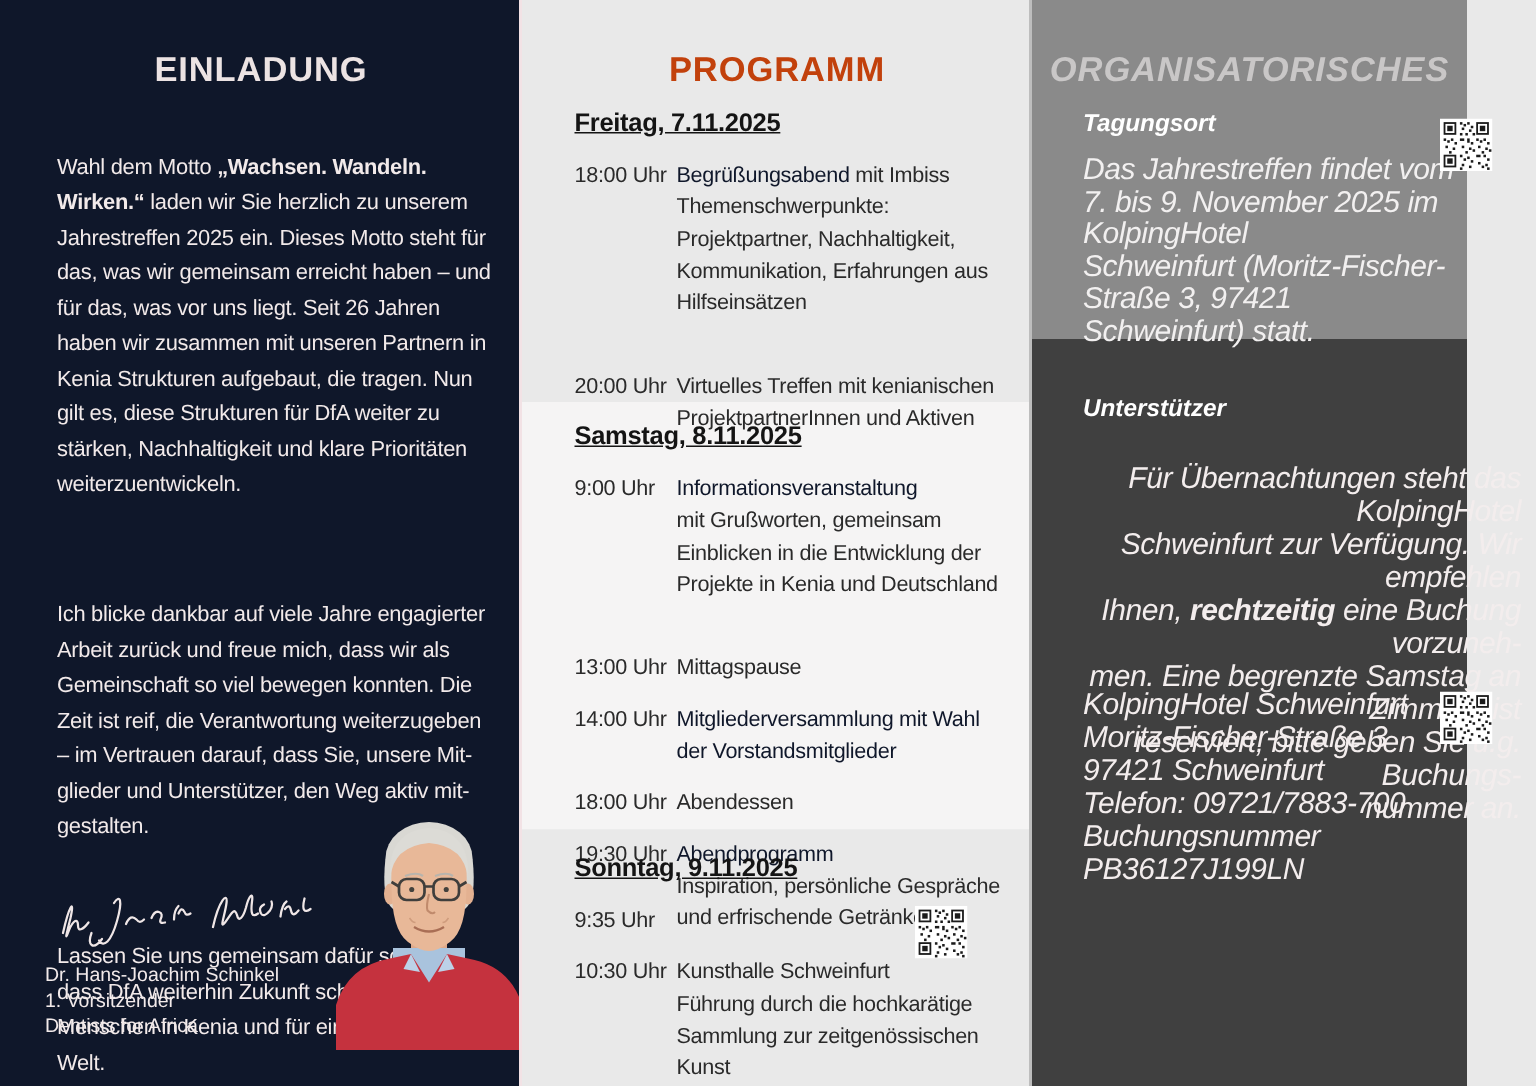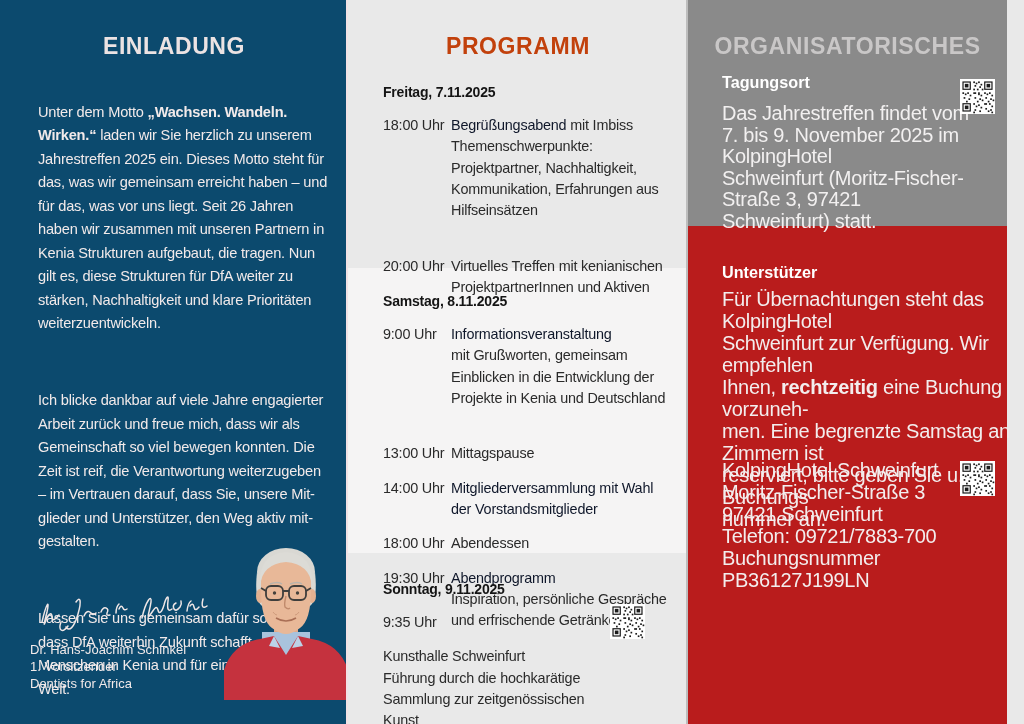--- a/index.html
+++ b/index.html
@@ -2,23 +2,23 @@
 <html><head>
 <meta charset="utf-8">
 <style>
   html,body{margin:0;padding:0;}
   body{
     width:1024px;height:724px;position:relative;overflow:hidden;
     font-family:"Liberation Sans",sans-serif;background:#e9e9e9;
   }
   
   .panel{position:absolute;top:0;height:724px;}
-  #panel-left{left:0;width:348px;background:#0c4a6e;}
+  #panel-left{left:0;width:348px;background:#0f172a;}
   #panel-mid{left:348px;width:340px;}
-  #panel-right{left:688px;width:319px;background:#b91c1c;}
+  #panel-right{left:688px;width:290px;background:#404040;font-style:italic;}
   .mid-sec{position:absolute;left:0;width:100%;}
   #sec-fri{top:0;height:268px;background:#e9e9e9;}
   #sec-sat{top:268px;height:285px;background:#f5f4f4;}
   #sec-sun{top:553px;height:171px;background:#e9e9e9;}
   #right-gray{position:absolute;top:0;left:0;width:100%;height:226px;background:#8a8a8a;}
   .divider{position:absolute;top:0;height:724px;width:2px;}
   #div-left{left:346px;background:#f2e2e5;}
   #div-right{left:686px;background:#bdbdbd;}
 
   
@@ -30,52 +30,52 @@
   #title-programm{color:#c2410c;}
   #title-orga{color:#c9c7c7;}
 
   
   .inv-body{
     position:absolute;left:38px;top:77px;width:300px;
     color:#f2eaea;font-size:14.6px;line-height:23.5px;letter-spacing:-0.2px;
     white-space:pre-line;
   }
   .para{white-space:pre-line;}
-  .para + .para{margin-top:30px;}
+  .para + .para{margin-top:40px;}
   .inv-body b{font-weight:bold;}
   #signature{position:absolute;left:32px;top:584px;width:190px;height:52px;}
   #signer{
     position:absolute;left:30px;top:641px;color:#f2eaea;
     font-size:13px;line-height:17px;white-space:pre-line;
   }
   #portrait{position:absolute;left:224px;top:542px;width:124px;height:158px;}
 
   
   .day{position:absolute;left:35px;width:294px;color:#2a2a2a;}
   #day-fri{top:72px;}
   #day-sat{top:281px;}
   #day-sun{top:569px;}
-  .day-head{font-size:14px;font-weight:bold;color:#141414;letter-spacing:-0.2px;margin:12px 0 15px 0;}
+  .day-head{font-size:17px;font-weight:bold;color:#141414;letter-spacing:-0.2px;margin:0 0 15px 0;text-decoration:underline;}
   .row{display:flex;margin:13px 0 13px 0;font-size:14.4px;line-height:21.3px;letter-spacing:-0.2px;}
   .row .t{width:68px;flex:none;}
   .row .d{flex:1;white-space:pre-line;}
   .hl{color:#0f172a;}
   .qr{position:absolute;display:block;}
   #qr-sun{left:262px;top:604px;width:35px;height:35px;}
 
   
   .sub-head{position:absolute;left:34px;font-size:16.2px;font-weight:bold;color:#ffffff;}
   #venue-head{top:73px;}
   #acc-head{top:263px;}
   .r-text{
     position:absolute;left:34px;width:292px;white-space:pre-line;
     font-size:20px;line-height:21.6px;letter-spacing:-0.3px;
   }
   #venue-text{top:103px;color:#f2f0f0;}
-  #acc-text{top:288px;color:#f3eded;line-height:22px;}
+  #acc-text{top:308px;color:#f3eded;line-height:22px;text-align:right;}
   #contact-text{top:459px;color:#f3eded;line-height:22px;}
   #qr-venue{left:272px;top:79px;width:35px;height:35px;}
   #qr-hotel{left:272px;top:461px;width:35px;height:35px;}
 </style>
 </head>
 <body>
 
 <svg width="0" height="0" style="position:absolute" aria-hidden="true">
   <defs>
     <g id="qr-sym">
@@ -141,21 +141,21 @@
           <rect x="26" y="27" width="1.4" height="1.4"></rect>
       </g>
     </g>
   </defs>
 </svg>
 
 <div class="panel" id="panel-left">
   <div class="panel-title" id="title-einladung">EINLADUNG</div>
 
   <div class="inv-body">
-    <div class="para"><span>Unter dem Motto </span><b>„Wachsen. Wandeln.
+    <div class="para"><span>Wahl dem Motto </span><b>„Wachsen. Wandeln.
 Wirken.“</b><span> laden wir Sie herzlich zu unserem
 Jahrestreffen 2025 ein. Dieses Motto steht für
 das, was wir gemeinsam erreicht haben – und
 für das, was vor uns liegt. Seit 26 Jahren
 haben wir zusammen mit unseren Partnern in
 Kenia Strukturen aufgebaut, die tragen. Nun
 gilt es, diese Strukturen für DfA weiter zu
 stärken, Nachhaltigkeit und klare Prioritäten
 weiterzuentwickeln.</span></div>
     <div class="para">Ich blicke dankbar auf viele Jahre engagierter
@@ -264,20 +264,21 @@
       </div>
     </div>
   </div>
 
   <div class="day" id="day-sun">
     <div class="day-head">Sonntag, 9.11.2025</div>
     <div class="row">
       <div class="t">9:35 Uhr</div>
     </div>
     <div class="row">
+      <div class="t">10:30 Uhr</div>
       <div class="d"><span>Kunsthalle Schweinfurt
 Führung durch die hochkarätige
 Sammlung zur zeitgenössischen
 Kunst</span></div>
     </div>
   </div>
 
   <svg class="qr" id="qr-sun" viewBox="0 0 29 29">
       <use href="#qr-sym"></use>
     </svg>

